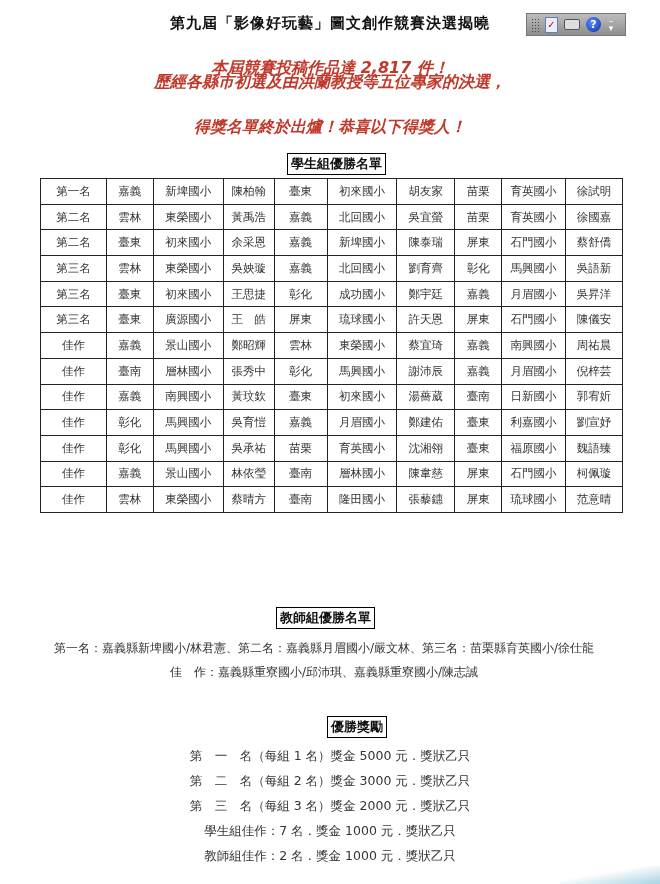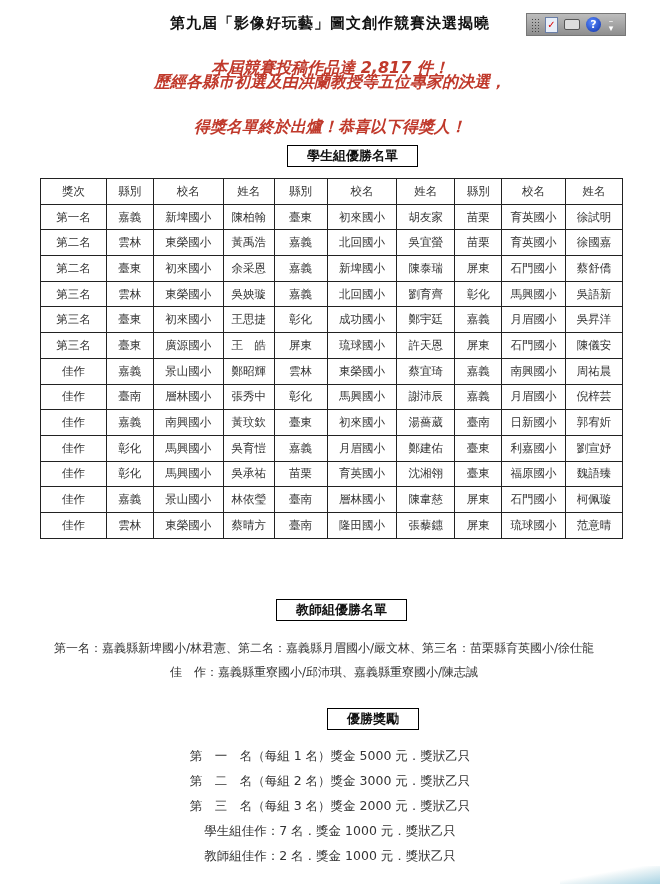--- a/index.html
+++ b/index.html
@@ -21,21 +21,21 @@
   .tb-icon { width:16px; height:16px; display:flex; align-items:center; justify-content:center; font-size:11px; }
   .tb-doc { background:#e8eef8; border:1px solid #6a7fa8; color:#d00; font-weight:bold; width:11px; height:14px; font-size:10px; }
   .tb-kbd { width:15px; height:9px; border:1px solid #555; background:#ddd; border-radius:2px; }
   .tb-help { width:15px; height:15px; border-radius:50%; background:radial-gradient(circle at 40% 35%, #5b8cff, #0d2fa8); color:#fff; font-weight:bold; font-size:11px; }
   .tb-more { color:#fff; font-size:9px; line-height:7px; text-align:center; width:8px; }
   .announce {
     position:absolute; left:0; width:660px; text-align:center; color:#c0392b;
     font-size:16px; font-weight:bold;font-style:italic;
   }
   .boxed-heading {
-    position:absolute; border:1px solid #000; padding:1px 19px; font-weight:bold; font-size:13px; color:#111; white-space:nowrap;
+    position:absolute; border:1px solid #000; padding:1px 3px; font-weight:bold; font-size:13px; color:#111; white-space:nowrap;margin-top:8px;
   }
   table.awards {
     position:absolute; left:40px; top:178px; width:583px; border-collapse:collapse;
     font-size:11.5px; color:#333;
   }
   table.awards td, table.awards th {
     border:1px solid #222; text-align:center; font-weight:normal; padding:0; height:24.7px;
   }
   table.awards tr.hdr1 td { height:25px; }
   .teacher-line { position:absolute; left:0; width:648px; text-align:center; font-size:12px; color:#333; }
@@ -73,32 +73,20 @@
       <col style="width:70px">
       <col style="width:51px">
     <col style="width:53px">
       <col style="width:70px">
       <col style="width:58px">
     <col style="width:47px">
       <col style="width:64px">
       <col style="width:57px">
   </colgroup>
   <tbody>
-  <tr id="colhdr">
-        <td>獎次</td>
-        <td>縣別</td>
-        <td>校名</td>
-        <td>姓名</td>
-        <td>縣別</td>
-        <td>校名</td>
-        <td>姓名</td>
-        <td>縣別</td>
-        <td>校名</td>
-        <td>姓名</td>
-      </tr>
   </tbody>
     <tbody id="rows">
       <tr>
         <td>第一名</td>
         <td>嘉義</td>
         <td>新埤國小</td>
         <td>陳柏翰</td>
         <td>臺東</td>
         <td>初來國小</td>
         <td>胡友家</td>

